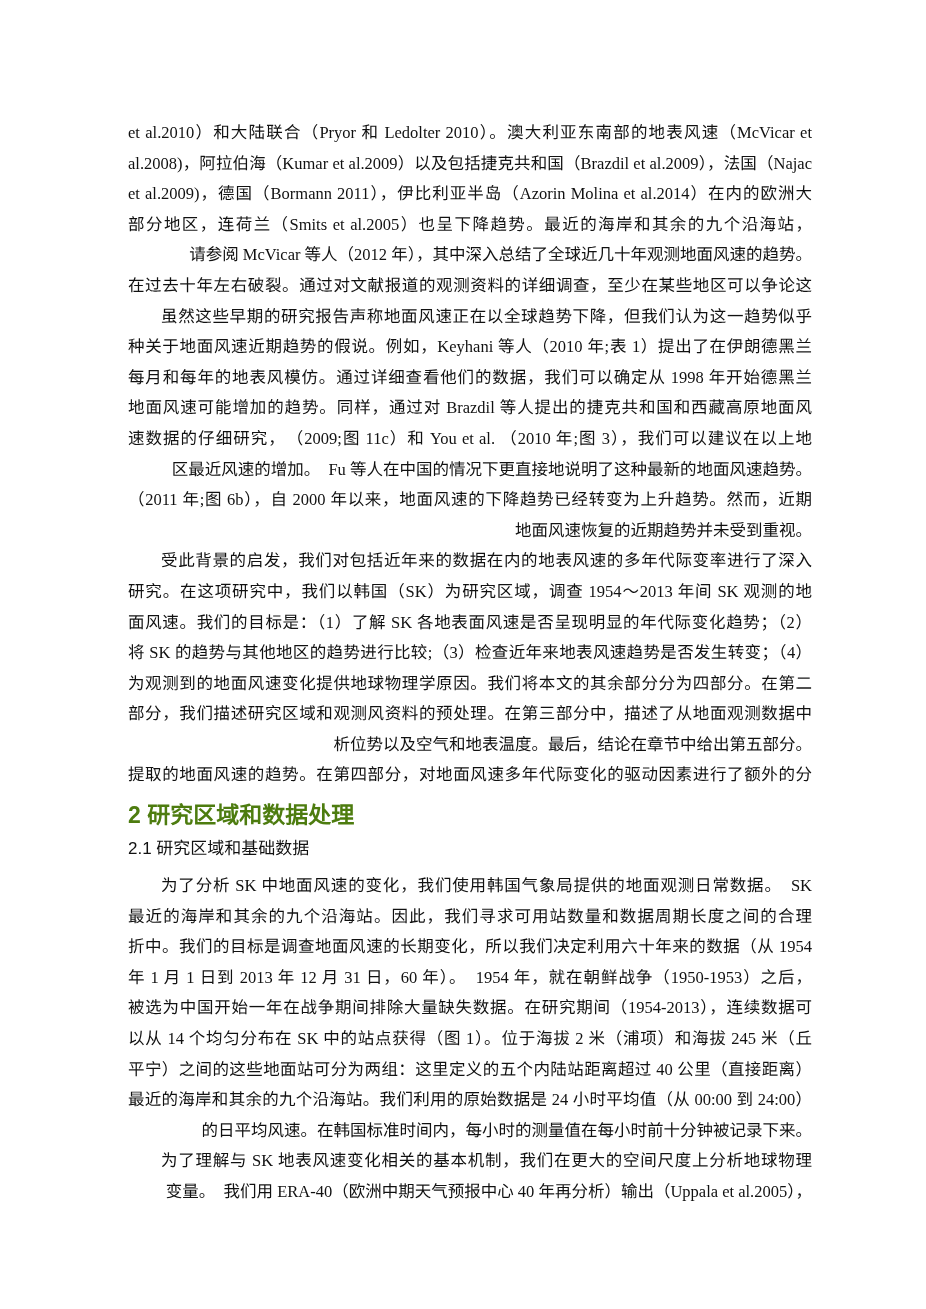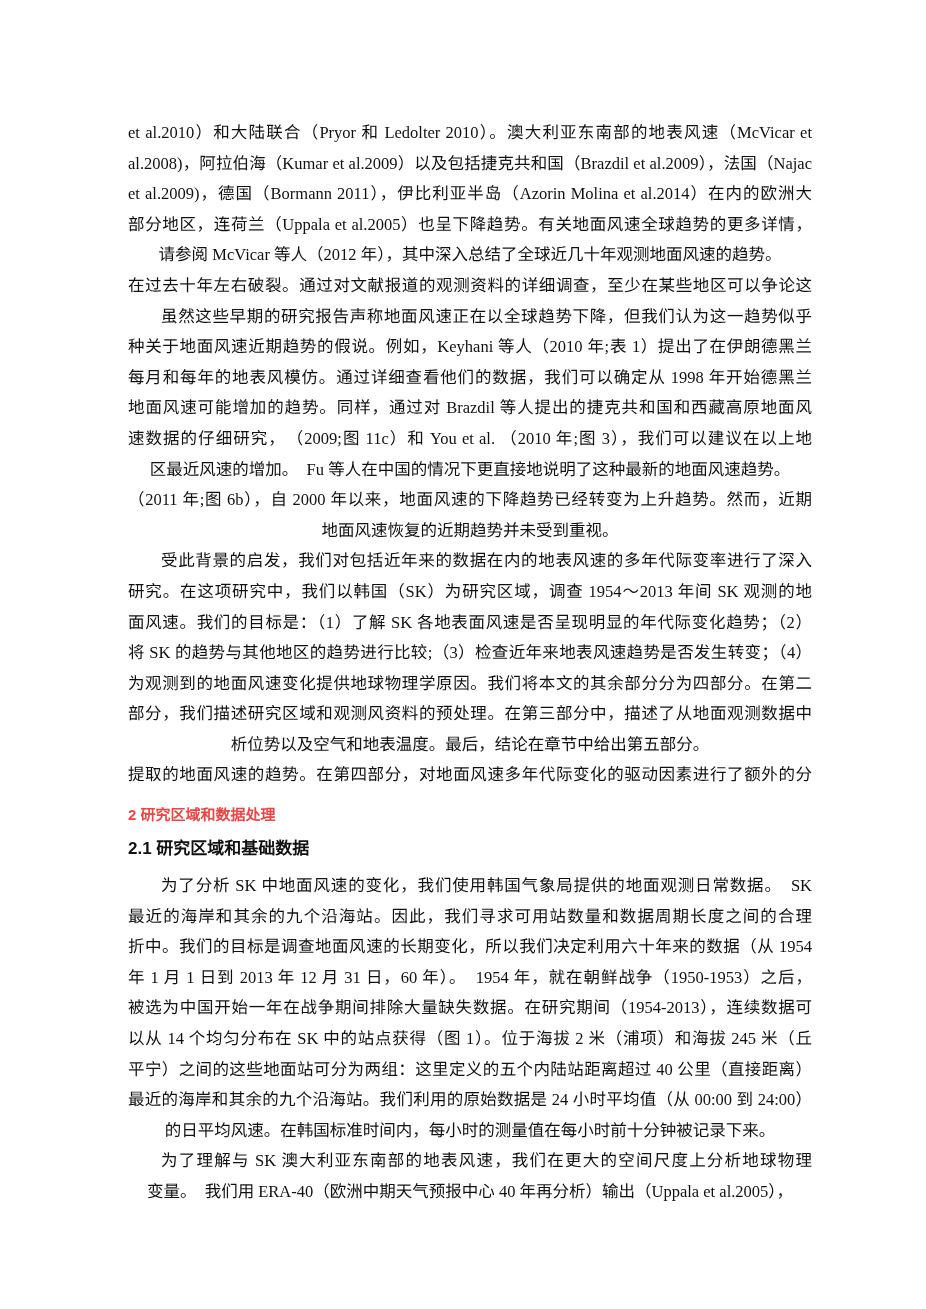--- a/index.html
+++ b/index.html
@@ -19,57 +19,57 @@
     width: 926px;
     height: 1309px;
     padding: 118px 114px 0 128px;
     background: #ffffff;
   }
   .line {
     font-size: 16.5px;
     line-height: 30.6px;
     height: 30.6px;
     overflow: hidden;
-    text-align: center;
+    text-align: right;
     white-space: pre-wrap;
   }
   .line.j {
     text-align: justify;
     text-align-last: justify;
   }
   .line.ind {
     text-indent: 2em;
   }
   .h1 {
     font-family: "Liberation Sans", "DejaVu Sans", sans-serif;
     font-weight: bold;
-    font-size: 15px;
+    font-size: 23px;
     line-height: 30px;
     margin: 9px 0 7px 0;
-    color: #ef4444;
+    color: #4d7c0f;
   }
   .h2 {
     font-family: "Liberation Sans", "DejaVu Sans", sans-serif;
-    font-weight: bold;
+    font-weight: normal;
     font-size: 17px;
     line-height: 24px;
     margin: 4px 0 10px 0;
     color: #111111;
   }
 </style>
 </head>
 <body>
 
 <div class="page">
 
   <div>
     <div class="line j">et al.2010）和大陆联合（Pryor 和 Ledolter 2010）。澳大利亚东南部的地表风速（McVicar et</div>
     <div class="line j">al.2008)，阿拉伯海（Kumar et al.2009）以及包括捷克共和国（Brazdil et al.2009），法国（Najac</div>
     <div class="line j">et al.2009)，德国（Bormann 2011），伊比利亚半岛（Azorin Molina et al.2014）在内的欧洲大</div>
-    <div class="line j">部分地区，连荷兰（Uppala et al.2005）也呈下降趋势。有关地面风速全球趋势的更多详情，</div>
+    <div class="line j">部分地区，连荷兰（Smits et al.2005）也呈下降趋势。最近的海岸和其余的九个沿海站，</div>
     <div class="line">请参阅 McVicar 等人（2012 年），其中深入总结了全球近几十年观测地面风速的趋势。</div>
   </div>
 
   <div>
     <div class="line j">在过去十年左右破裂。通过对文献报道的观测资料的详细调查，至少在某些地区可以争论这</div>
     <div class="line j ind">虽然这些早期的研究报告声称地面风速正在以全球趋势下降，但我们认为这一趋势似乎</div>
     <div class="line j">种关于地面风速近期趋势的假说。例如，Keyhani 等人（2010 年;表 1）提出了在伊朗德黑兰</div>
     <div class="line j">每月和每年的地表风模仿。通过详细查看他们的数据，我们可以确定从 1998 年开始德黑兰</div>
     <div class="line j">地面风速可能增加的趋势。同样，通过对 Brazdil 等人提出的捷克共和国和西藏高原地面风</div>
     <div class="line j">速数据的仔细研究，　（2009;图 11c）和 You et al. （2010 年;图 3），我们可以建议在以上地</div>
@@ -98,17 +98,17 @@
     <div class="line j">折中。我们的目标是调查地面风速的长期变化，所以我们决定利用六十年来的数据（从 1954</div>
     <div class="line j">年 1 月 1 日到 2013 年 12 月 31 日，60 年）。　1954 年，就在朝鲜战争（1950-1953）之后，</div>
     <div class="line j">被选为中国开始一年在战争期间排除大量缺失数据。在研究期间（1954-2013），连续数据可</div>
     <div class="line j">以从 14 个均匀分布在 SK 中的站点获得（图 1）。位于海拔 2 米（浦项）和海拔 245 米（丘</div>
     <div class="line j">平宁）之间的这些地面站可分为两组：这里定义的五个内陆站距离超过 40 公里（直接距离）</div>
     <div class="line j">最近的海岸和其余的九个沿海站。我们利用的原始数据是 24 小时平均值（从 00:00 到 24:00）</div>
     <div class="line">的日平均风速。在韩国标准时间内，每小时的测量值在每小时前十分钟被记录下来。</div>
   </div>
 
   <div>
-    <div class="line j ind">为了理解与 SK 澳大利亚东南部的地表风速，我们在更大的空间尺度上分析地球物理</div>
+    <div class="line j ind">为了理解与 SK 地表风速变化相关的基本机制，我们在更大的空间尺度上分析地球物理</div>
     <div class="line">变量。　我们用 ERA-40（欧洲中期天气预报中心 40 年再分析）输出（Uppala et al.2005），</div>
   </div>
 
 </div>
 
 </body></html>

